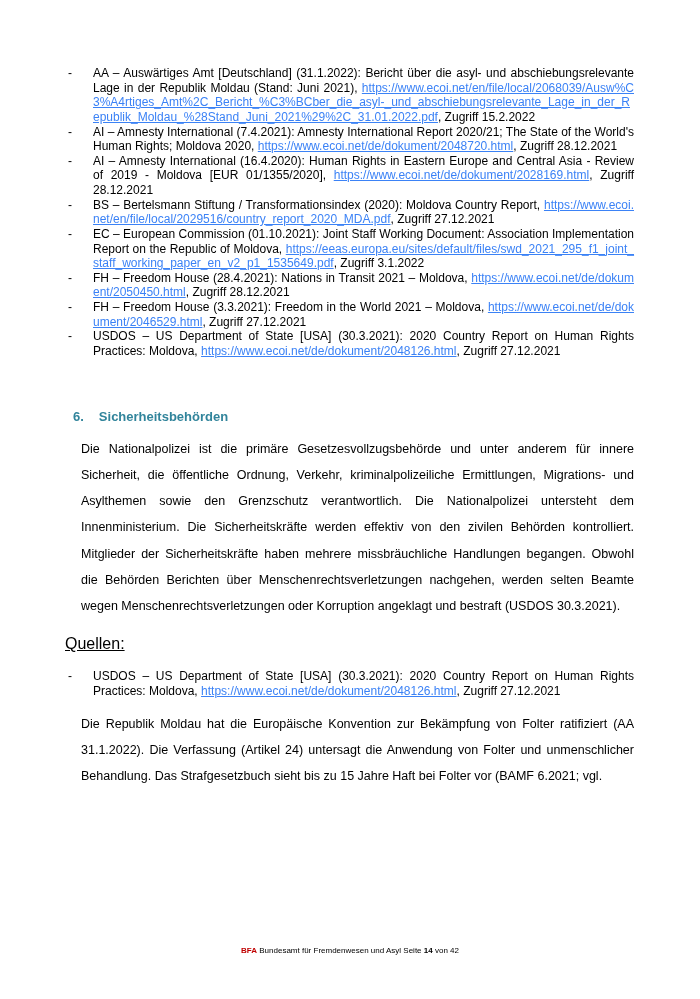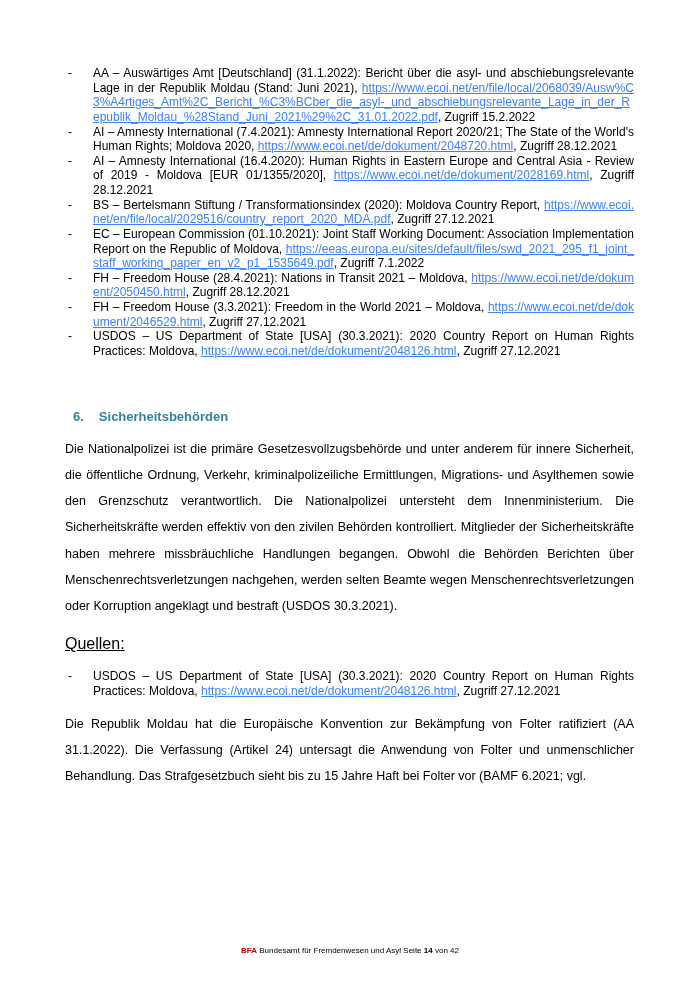--- a/index.html
+++ b/index.html
@@ -51,21 +51,21 @@
     font-weight: bold;
     font-size: 13px;
     margin: 50px 0 0 8px;
   }
   .heading .num { display: inline-block; margin-right: 15px; }
   
   .para {
     font-size: 12.5px;
     line-height: 2.1;
     text-align: justify;
-    margin: 12px 0 0 0;
+    margin: 12px 0 0 16px;
   }
   .quellen-label {
     font-size: 16px;
     margin-top: 16px;
   }
   .quellen-label span { text-decoration: underline; }
   .quellen-list { margin-top: 8px; }
   
   .footer {
     position: absolute;
@@ -98,21 +98,21 @@
       <li>
         <span class="bullet">-</span>
         <span>AI – Amnesty International (16.4.2020): Human Rights in Eastern Europe and Central Asia - Review of 2019 - Moldova [EUR 01/1355/2020], </span><a class="link">https://www.ecoi.net/de/dokument/2028169.html</a><span>, Zugriff 28.12.2021</span>
       </li>
       <li>
         <span class="bullet">-</span>
         <span>BS – Bertelsmann Stiftung / Transformationsindex (2020): Moldova Country Report, </span><a class="link">https://www.ecoi.net/en/file/local/2029516/country_report_2020_MDA.pdf</a><span>, Zugriff 27.12.2021</span>
       </li>
       <li>
         <span class="bullet">-</span>
-        <span>EC – European Commission (01.10.2021): Joint Staff Working Document: Association Implementation Report on the Republic of Moldova, </span><a class="link">https://eeas.europa.eu/sites/default/files/swd_2021_295_f1_joint_staff_working_paper_en_v2_p1_1535649.pdf</a><span>, Zugriff 7.1.2022</span>
+        <span>EC – European Commission (01.10.2021): Joint Staff Working Document: Association Implementation Report on the Republic of Moldova, </span><a class="link">https://eeas.europa.eu/sites/default/files/swd_2021_295_f1_joint_staff_working_paper_en_v2_p1_1535649.pdf</a><span>, Zugriff 3.1.2022</span>
       </li>
       <li>
         <span class="bullet">-</span>
         <span>FH – Freedom House (28.4.2021): Nations in Transit 2021 – Moldova, </span><a class="link">https://www.ecoi.net/de/dokument/2050450.html</a><span>, Zugriff 28.12.2021</span>
       </li>
       <li>
         <span class="bullet">-</span>
         <span>FH – Freedom House (3.3.2021): Freedom in the World 2021 – Moldova, </span><a class="link">https://www.ecoi.net/de/dokument/2046529.html</a><span>, Zugriff 27.12.2021</span>
       </li>
       <li>

